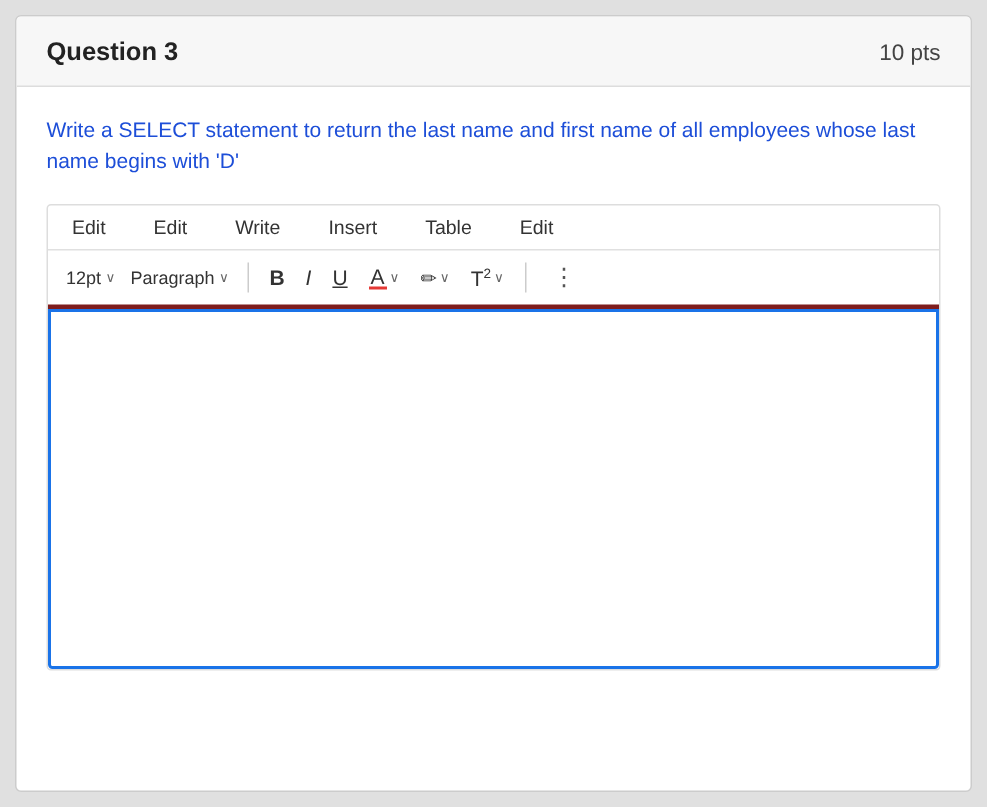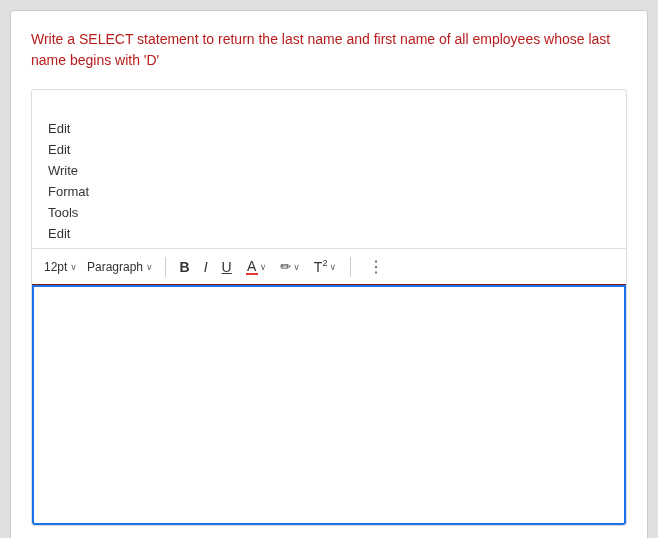--- a/index.html
+++ b/index.html
@@ -36,50 +36,49 @@
     }
     .card-pts {
       font-size: 15px;
       color: #444;
     }
     .card-body {
       padding: 18px 20px 16px 20px;
     }
     .question-text {
       font-size: 14px;
-      color: #b91c1c;
+      color: #1d4ed8;
       line-height: 1.5;
       margin-bottom: 18px;
     }
     .editor-wrapper {
       border: 1px solid #ddd;
       border-radius: 3px;
       background: #fff;
     }
     .editor-menubar {
       display: flex;
-      flex-direction: column;
-      gap: 0;
+      flex-direction: row;
+      gap: 16px;
       padding: 4px 8px;
       border-bottom: 1px solid #e0e0e0;
-      margin-top: 24px;
     }
     .menu-item {
       font-size: 13px;
       color: #333;
       padding: 3px 8px;
       cursor: pointer;
       border-radius: 3px;
       user-select: none;
     }
     .editor-toolbar {
       display: flex;
       align-items: center;
       padding: 5px 8px;
-      border-bottom: 1px solid #7f1d1d;
+      border-bottom: 3px solid #7f1d1d;
       gap: 2px;
     }
     .toolbar-select {
       font-size: 12px;
       color: #333;
       border: none;
       background: transparent;
       cursor: pointer;
       padding: 2px 4px;
       display: flex;
@@ -141,29 +140,33 @@
       display: inline-block;
       width: 12px;
       height: 2px;
       background: #e53935;
     }
   </style>
 </head>
 <body>
 
 <div class="card">
+  <div class="card-header">
+    <span class="card-title">Question 3</span>
+    <span class="card-pts">10 pts</span>
+  </div>
   <div class="card-body">
     <div class="question-text">Write a SELECT statement to return the last name and first name of all employees whose last name begins with 'D'</div>
     <div class="editor-wrapper">
       <div class="editor-menubar">
         <span class="menu-item">Edit</span>
         <span class="menu-item">Edit</span>
         <span class="menu-item">Write</span>
-        <span class="menu-item">Format</span>
-        <span class="menu-item">Tools</span>
+        <span class="menu-item">Insert</span>
+        <span class="menu-item">Table</span>
         <span class="menu-item">Edit</span>
       </div>
       <div class="editor-toolbar">
         <span class="toolbar-select">
           <span>12pt</span>
           <span class="chevron">∨</span>
         </span>
         <span class="toolbar-select">
           <span>Paragraph</span>
           <span class="chevron">∨</span>

